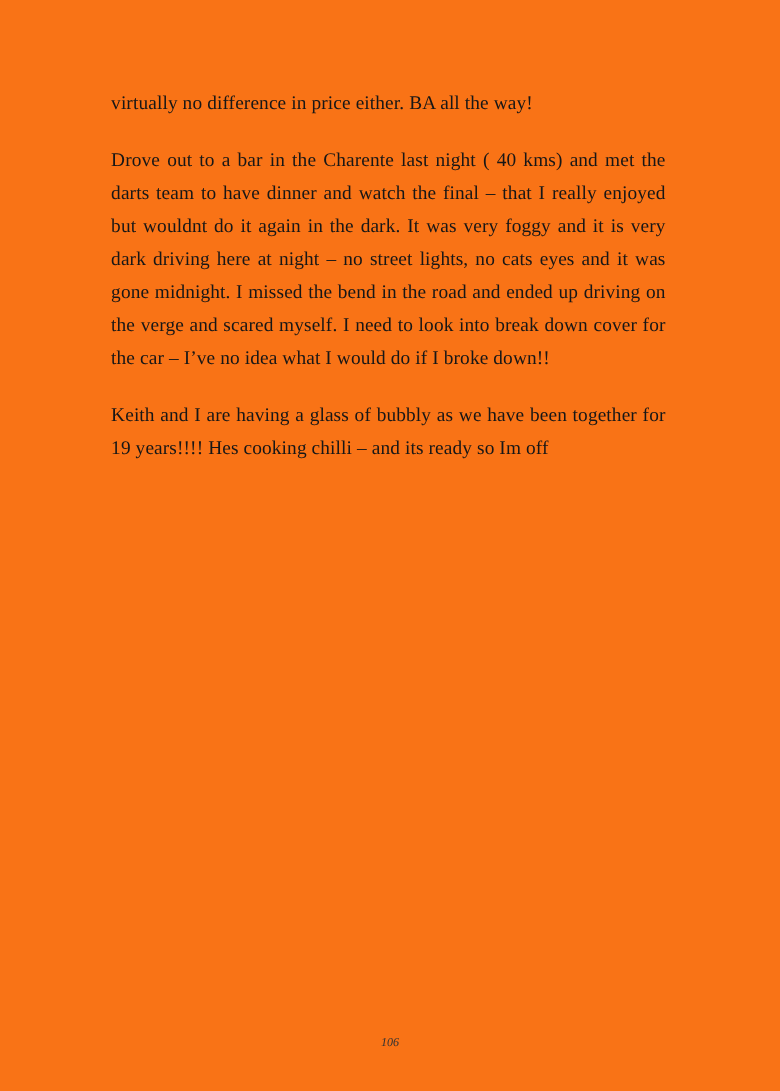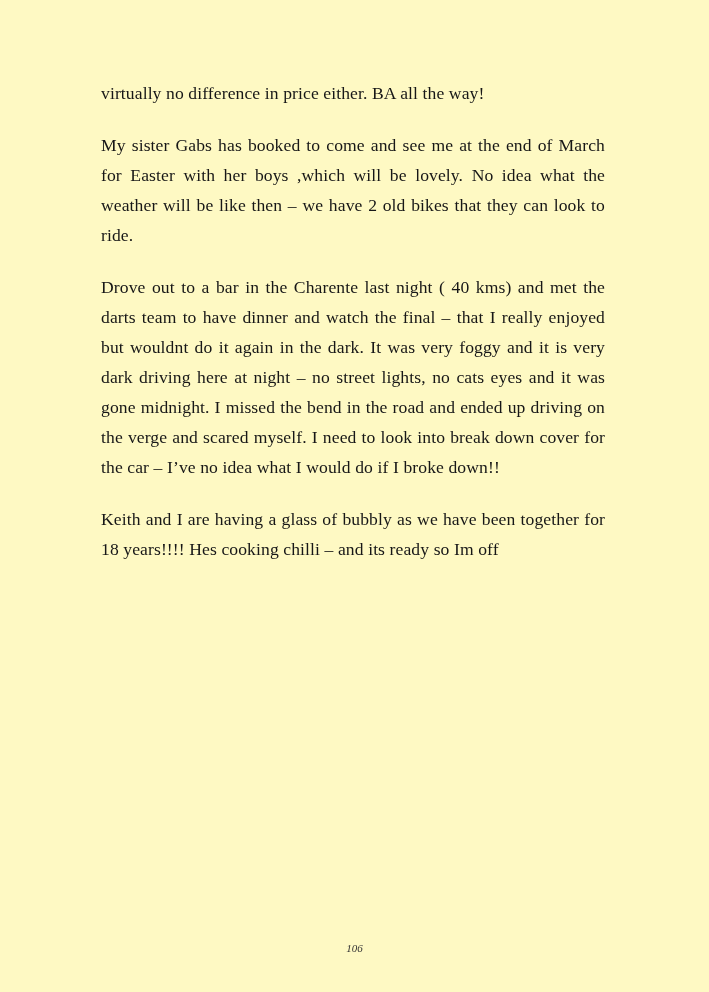--- a/index.html
+++ b/index.html
@@ -14,21 +14,21 @@
     color: #1a1a1a;
     position: relative;
     overflow: hidden;
   }
   .page {
     position: absolute;
     left: 0;
     top: 0;
     width: 709px;
     height: 992px;
-    background: #fef9c3;
+    background: #f97316;
   }
   .text-column {
     position: absolute;
     left: 101px;
     top: 78px;
     width: 504px;
   }
   p.para {
     margin: 0 0 22px 0;
     font-size: 17.6px;
@@ -53,20 +53,19 @@
     font-style: italic;
   }
 </style>
 </head>
 <body>
 
 <div class="page">
 
   <div class="text-column">
     <p class="para">virtually no difference in price either. BA all the way!</p>
-    <p class="para">My sister Gabs has booked to come and see me at the end of March for Easter with her boys ,which will  be lovely. No idea what the weather will be like then – we have 2 old bikes that they can look to ride.</p>
     <p class="para">Drove out to a bar in the Charente last night ( 40 kms) and met the darts team to have dinner and watch the final – that I really enjoyed but wouldnt do it again in the dark. It was very foggy and it is very dark driving here at night – no street lights, no cats eyes and it was gone midnight. I missed the bend in the road and ended up driving on the verge and scared myself. I need to look into break down cover for the car – I’ve no idea what I would do if I broke down!!</p>
-    <p class="para">Keith and I are having a glass of bubbly as we have been together for 18 years!!!! Hes cooking chilli – and its ready so Im off</p>
+    <p class="para">Keith and I are having a glass of bubbly as we have been together for 19 years!!!! Hes cooking chilli – and its ready so Im off</p>
   </div>
 
   <div class="page-number">106</div>
 
 </div>
 
 </body></html>

